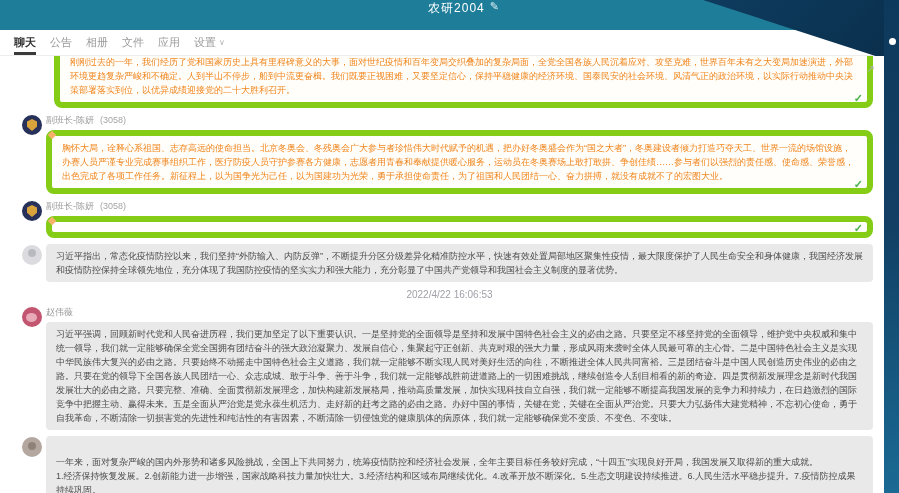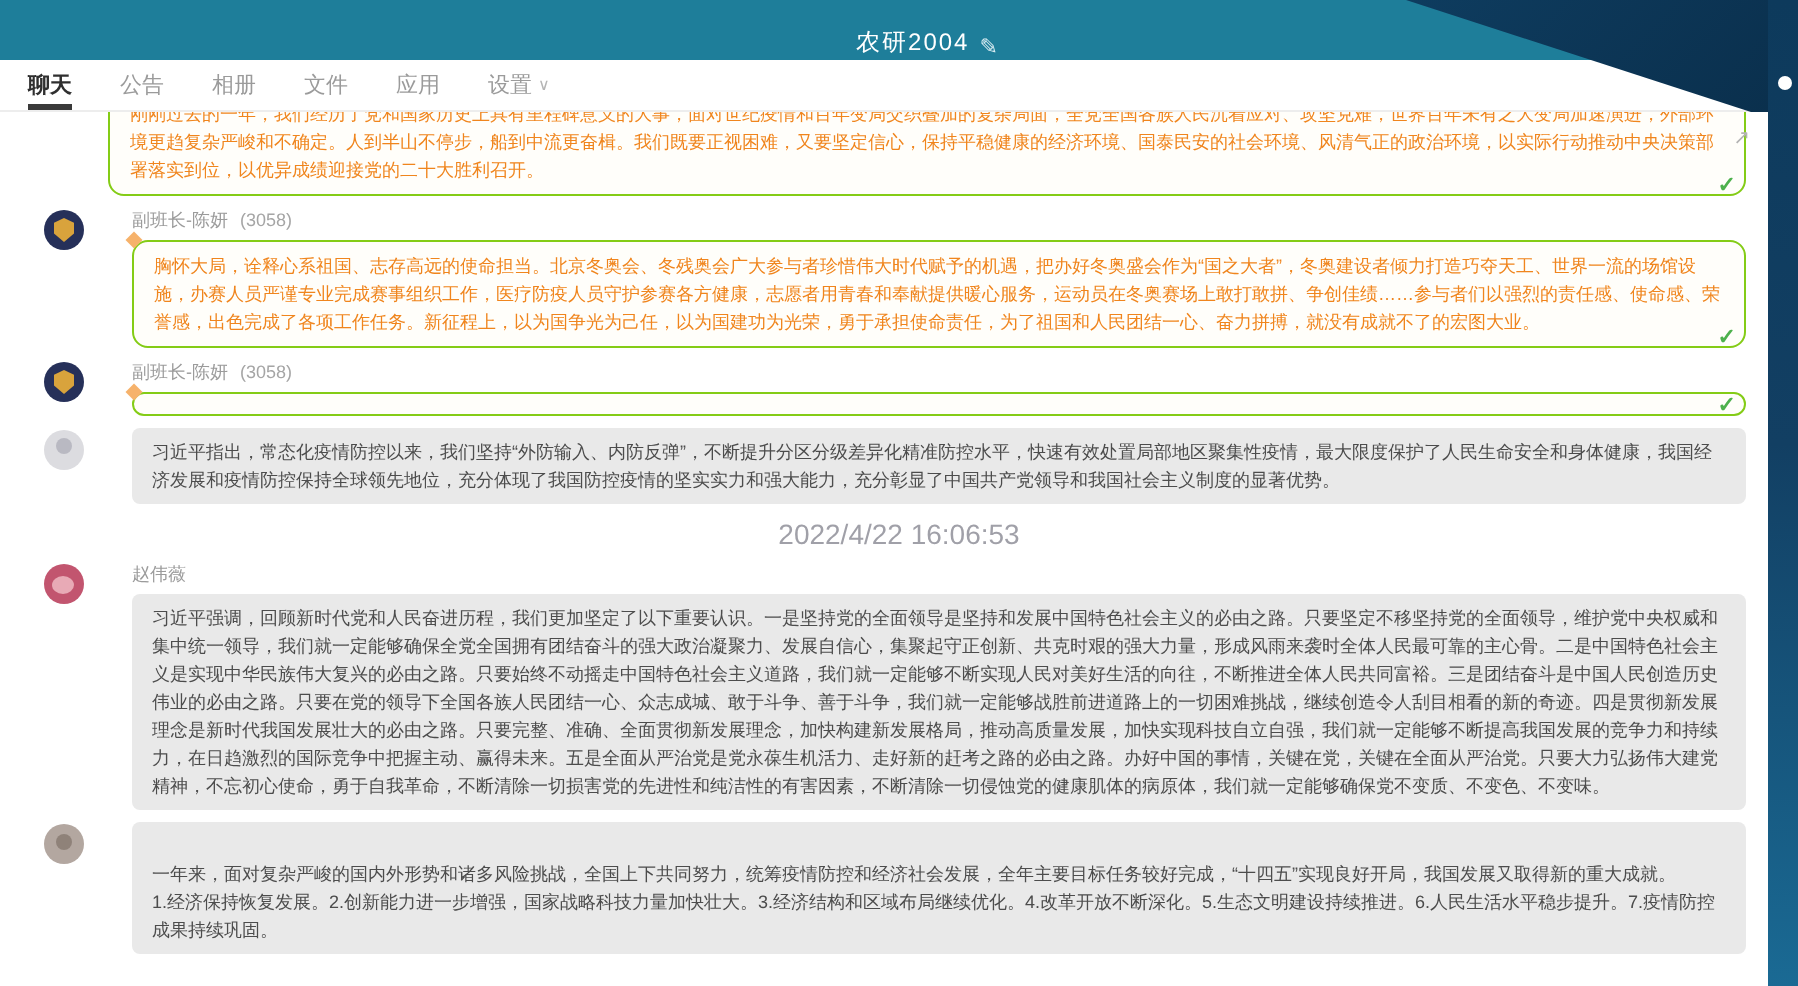--- a/index.html
+++ b/index.html
@@ -2,36 +2,36 @@
 <html><head>
 <meta charset="utf-8">
 <style>
   * { margin:0; padding:0; box-sizing:border-box; }
   html,body { width:899px; height:493px; overflow:hidden; background:#fff;
     font-family:"Liberation Sans", sans-serif; }
   .stage { position:relative; width:899px; height:493px; overflow:hidden; background:#fff; }
 
   
   .header { position:relative; height:30px; background:#1e7e9a; z-index:2;
-    display:flex; align-items:flex-end; justify-content:center;padding-left:28px; }
+    display:flex; align-items:flex-start; justify-content:center;padding-left:28px; }
   .header-title { color:#fff; font-size:12px; letter-spacing:1px; }
   .edit-icon { color:#d8ecf2; font-size:11px; margin-left:5px; }
 
   
   .navy-strip { position:absolute; top:0; right:0; width:15px; height:493px; z-index:6;
     background:linear-gradient(180deg,#0d3a5c 0%, #123f63 45%, #1a6a94 100%); }
   .navy-corner { position:absolute; top:0; right:0; width:196px; height:56px; z-index:6;
     background:linear-gradient(135deg,#0e3c5f,#0a2f4c);
     clip-path:polygon(0 0, 100% 0, 100% 100%, 88% 100%); }
   .white-dot { position:absolute; top:38px; right:3px; width:7px; height:7px;
     border-radius:50%; background:#fff; z-index:7; }
 
   
   .tabbar { position:relative; height:26px; background:#fff; border-bottom:1px solid #ededed;
-    display:flex; align-items:flex-end; padding-left:14px; gap:24px; z-index:2; }
+    display:flex; align-items:flex-end; padding-left:14px; gap:14px; z-index:2; }
   .tab { font-size:11px; color:#9b9b9b; position:relative; height:100%;
     display:flex; align-items:center; cursor:pointer; }
   .tab.active { color:#2f2f2f; font-weight:bold; }
   .tab.active::after { content:""; position:absolute; left:0; bottom:0; width:22px; height:3px; background:#3a3a3a; }
   .tab .caret { font-size:8px; color:#b5b5b5; margin-left:3px; }
 
   
   .chat { position:relative; height:437px; overflow:hidden; padding-top:2px; z-index:1; }
   .expand-icon { position:absolute; top:7px; right:24px; color:#b3b3b3; font-size:10px; z-index:3; }
 
@@ -40,36 +40,36 @@
   .avatar-crest { background:#263059; }
   .avatar-crest::after { content:""; position:absolute; left:5px; top:4px; width:10px; height:12px;
     background:#d9a33c; clip-path:polygon(50% 0, 100% 20%, 100% 65%, 50% 100%, 0 65%, 0 20%); }
   .avatar-light { background:#dcdce0; }
   .avatar-light::after { content:""; position:absolute; left:6px; top:4px; width:8px; height:8px; border-radius:50%; background:#b9b9c2; }
   .avatar-pink { background:#c2556f; }
   .avatar-pink::after { content:""; position:absolute; left:4px; top:6px; width:11px; height:9px; border-radius:50%; background:#e8aab6; }
   .avatar-gray { background:#b3a7a0; }
   .avatar-gray::after { content:""; position:absolute; left:6px; top:5px; width:8px; height:8px; border-radius:50%; background:#8f8279; }
 
-  .msg-body { flex:1; min-width:0; margin-left:24px; margin-right:26px; }
+  .msg-body { flex:1; min-width:0; margin-left:4px; margin-right:26px; }
   .sender-line { font-size:9px; color:#9b9b9b; margin-bottom:3px; }
   .sender-line .badge { margin-left:6px; color:#a5a5a5; }
 
   .bubble { position:relative; border-radius:8px; padding:5px 10px;
     font-size:9px; line-height:14px; word-break:break-all; }
-  .bubble-orange { border:1px solid #84cc16; background:#fffefa; color:#f0851d; }
+  .bubble-orange { border:6px solid #84cc16; background:#fffefa; color:#f0851d; }
   .bubble-orange::before { content:""; position:absolute; top:-4px; left:-3px; width:6px; height:6px;
     background:#f6b26b; transform:rotate(45deg); }
   .bubble-gray { background:#e9e9e9; color:#4c4c4c; border-radius:4px; width:fit-content; max-width:100%; }
   .check { position:absolute; right:4px; bottom:-3px; color:#4db14d; font-size:11px; font-weight:bold; }
 
   .msg.clipped { margin-top:-17px; padding-left:54px; }
   .msg.clipped .msg-body { margin-left:0; }
 
-  .timestamp { text-align:center; font-size:14px; color:#a0a0a8; padding:4px 0 3px 0; }
+  .timestamp { text-align:center; font-size:10px; color:#a0a0a8; padding:4px 0 3px 0; }
 
   .preline { white-space:pre-line; }
 </style>
 </head>
 <body>
 
 <div class="stage">
 
   <div class="header">
     <span class="header-title">农研2004</span>

